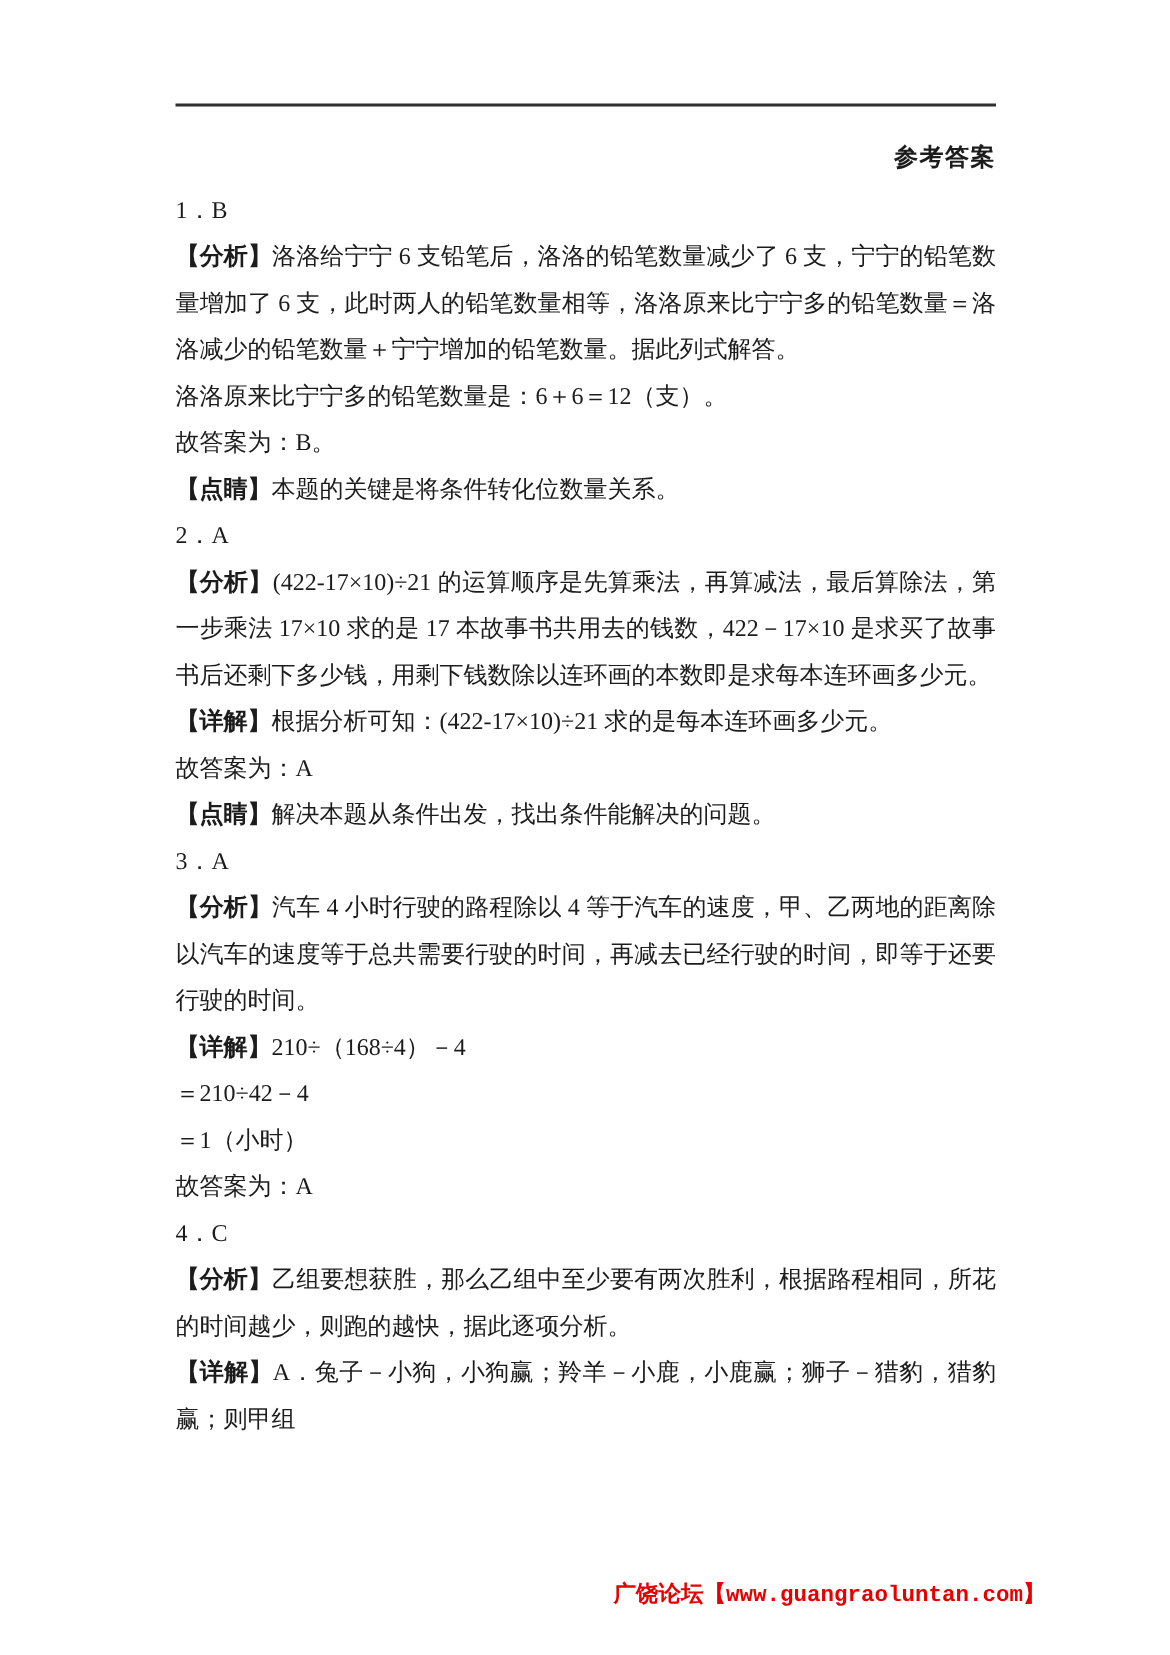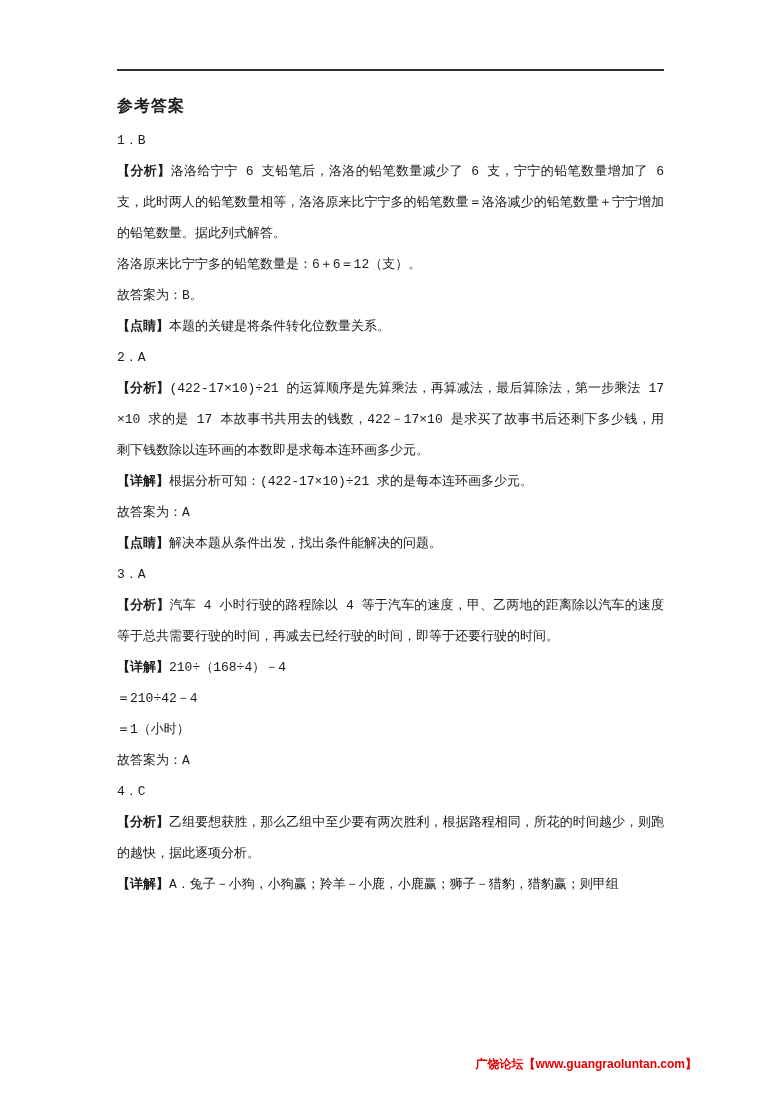--- a/index.html
+++ b/index.html
@@ -22,42 +22,41 @@
   }
   .content {
     position: absolute;
     left: 117px;
     top: 90px;
     width: 547px;
   }
   .title {
     font-size: 16px;
     font-weight: bold;
-    text-align: left;
+    text-align: right;
     margin: 0 0 4px 0;
     line-height: 31px;
     letter-spacing: 1px;
   }
   .para {
-    font-size: 13px;
+    font-size: 16px;
     line-height: 31px;
     margin: 0;
     text-align: justify;
     text-justify: inter-ideograph;
     word-break: break-all;
-    font-family: Liberation Mono, monospace;
   }
   .para .label { font-weight: bold; }
   .footer {
     position: absolute;
     right: 83px;
     top: 1052px;
-    font-family: Liberation Sans, sans-serif;
+    font-family: Liberation Mono, monospace;
     font-weight: bold;
-    font-size: 12px;
+    font-size: 15px;
     line-height: 24px;
     white-space: nowrap;
   }
 </style>
 </head>
 <body>
 
 <div class="page">
   <div class="header-rule" style="background: rgb(47, 47, 47);"></div>
   <div class="content">

